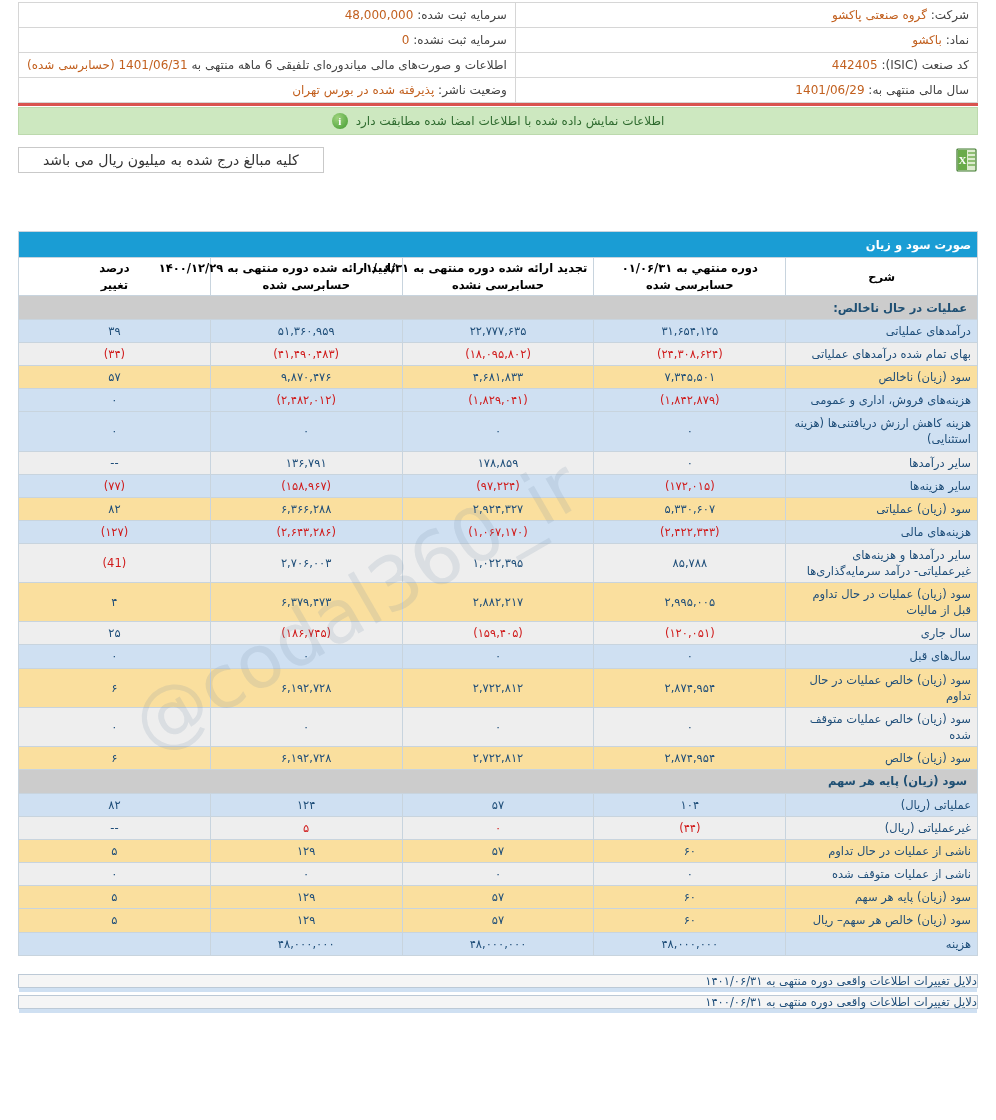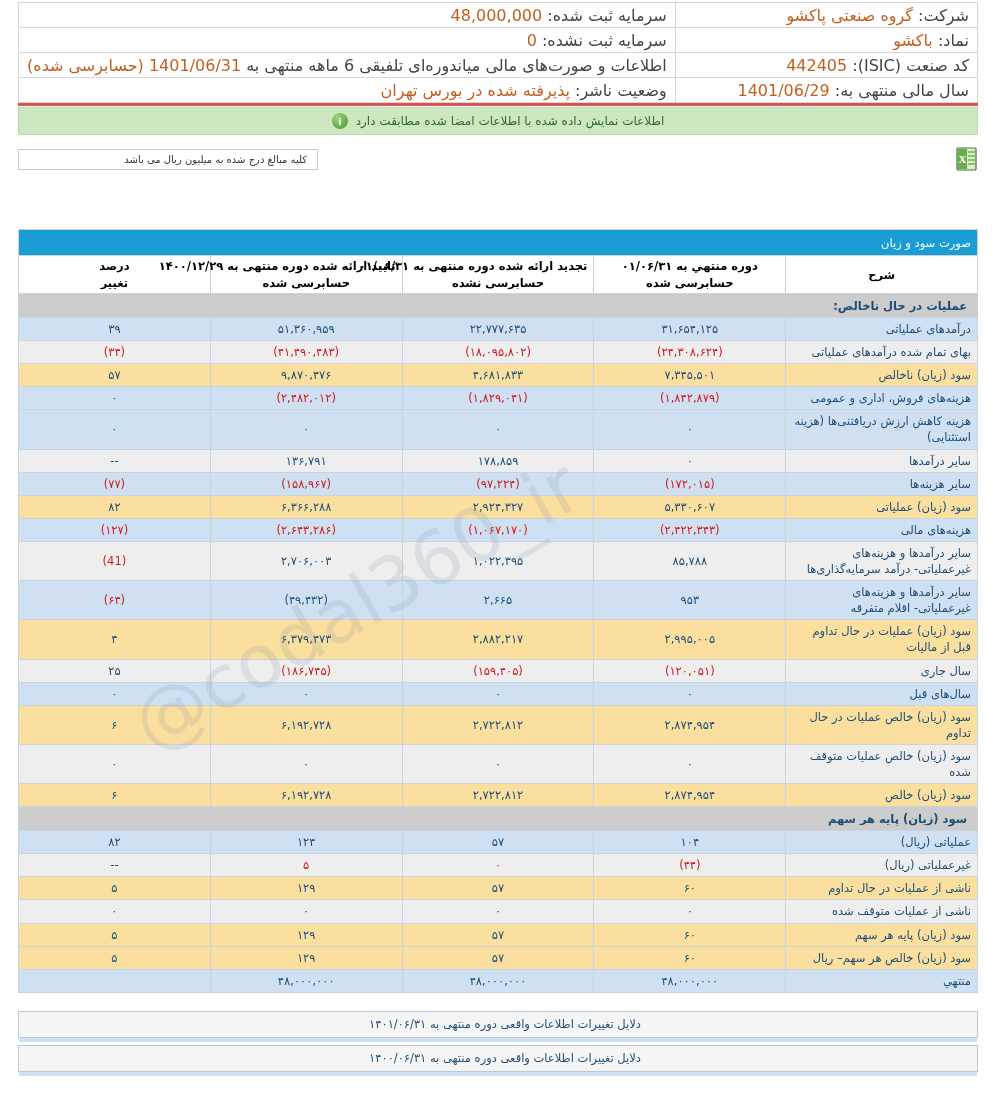--- a/index.html
+++ b/index.html
@@ -16,21 +16,21 @@
   .info-table {
     width: 960px;
     margin: 2px auto 0 auto;
     border-collapse: collapse;
     direction: rtl;
   }
   .info-table td {
     border: 1px solid #d6d6d6;
     height: 25px;
     padding: 0 8px;
-    font-size: 16px;
+    font-size: 12px;
     color: #444444;
     white-space: nowrap;
     vertical-align: middle;
   }
   .info-table td.right-cell { width: 50%; text-align: right; }
   .info-table td.left-cell  { width: 50%; text-align: right; }
   .lbl { color: #444444; }
   .val { color: #c2601f; }
 
   .red-rule {
@@ -67,24 +67,24 @@
 
   
   .excel-row {
     width: 960px; margin: 12px auto 0 auto;
     display: flex; align-items: center; justify-content: space-between;
     direction: rtl;
   }
   .unit-box {
     border: 1px solid #c9c9c9;
     background: #ffffff;
-    font-size: 10px; color: #333333;
-    padding: 4px 10px;
+    font-size: 14px; color: #333333;
+    padding: 4px 24px;
     min-width: 300px;
-    text-align: right;
+    text-align: left;
     order: 2;
   }
   .excel-icon { order: 1; width: 22px; height: 24px; position: relative; }
   .excel-icon svg { display: block; }
 
   
   .table-wrap { width: 960px; margin: 58px auto 0 auto; }
   table.fin {
     width: 100%;
     border-collapse: collapse;
@@ -94,21 +94,21 @@
   table.fin th, table.fin td {
     border: 1px solid #c8d4de;
     font-size: 11.5px;
     padding: 3px 6px;
     vertical-align: middle;
   }
   .title-bar th {
     background: #1a9dd4;
     color: #ffffff;
     text-align: right;
-    font-weight: normal;
+    font-weight: bold;
     font-size: 12.5px;
     height: 26px;
     border: 1px solid #1a9dd4;
     padding-right: 12px;
   }
   th.c-desc   { width: 300px; }
   th.c-col1   { width: 218px; }
   th.c-col2   { width: 218px; }
   th.c-col3   { width: 158px; margin-top: 16px; }
   th.c-pct    { width: 66px; margin-top: 27px; }
@@ -140,22 +140,22 @@
   td.num  { text-align: center; color: #1f4e79; font-size: 12px; }
   td.neg  { color: #d01b1b; }
   td.pct  { text-align: center; color: #1f4e79; font-size: 12px; }
   td.pct.neg { color: #d01b1b; }
 
   
   .footer-links { width: 960px; margin: 18px auto 0 auto; direction: rtl; }
   .flink {
     border: 1px solid #bcc9d6;
     background: #f5f5f5;
-    height: 27px;
-    display: flex; align-items: center; justify-content: center;
+    height: 14px;
+    display: flex; align-items: center; justify-content: flex-start;
     padding-left: 0; padding-right: 0;
     font-size: 11.5px;
     color: #1f4e79;
     margin-bottom: 7px;
     position: relative;
   }
   .flink span { padding-left: 14px; }
   .flink::after {
     content: "";
     position: absolute;
@@ -352,27 +352,20 @@
             <td class="num neg">(۲,۶۴۳,۲۸۶)</td>
             <td class="pct neg">(۱۲۷)</td>
           </tr>
           <tr class="r-gray">
             <td class="desc">سایر درآمدها و هزینه‌های غیرعملیاتی- درآمد سرمایه‌گذاری‌ها</td>
             <td class="num">۸۵,۷۸۸</td>
             <td class="num">۱,۰۲۲,۳۹۵</td>
             <td class="num">۲,۷۰۶,۰۰۳</td>
             <td class="pct neg">(41)</td>
           </tr>
-          <tr class="r-blue">
-            <td class="desc">سایر درآمدها و هزینه‌های غیرعملیاتی- اقلام متفرقه</td>
-            <td class="num">۹۵۳</td>
-            <td class="num">۲,۶۶۵</td>
-            <td class="num">(۴۹,۴۳۲)</td>
-            <td class="pct neg">(۶۴)</td>
-          </tr>
           <tr class="r-gold">
             <td class="desc">سود (زیان) عملیات در حال تداوم قبل از مالیات</td>
             <td class="num">۲,۹۹۵,۰۰۵</td>
             <td class="num">۲,۸۸۲,۲۱۷</td>
             <td class="num">۶,۳۷۹,۴۷۳</td>
             <td class="pct">۴</td>
           </tr>
           <tr class="r-gray">
             <td class="desc">سال جاری</td>
             <td class="num neg">(۱۲۰,۰۵۱)</td>
@@ -447,21 +440,21 @@
             <td class="pct">۵</td>
           </tr>
           <tr class="r-gold">
             <td class="desc">سود (زیان) خالص هر سهم– ریال</td>
             <td class="num">۶۰</td>
             <td class="num">۵۷</td>
             <td class="num">۱۲۹</td>
             <td class="pct">۵</td>
           </tr>
           <tr class="r-blue">
-            <td class="desc">منتهي</td>
+            <td class="desc">هزینه</td>
             <td class="num">۴۸,۰۰۰,۰۰۰</td>
             <td class="num">۴۸,۰۰۰,۰۰۰</td>
             <td class="num">۴۸,۰۰۰,۰۰۰</td>
             <td class="pct"></td>
           </tr>
         </tbody>
     </table>
   </div>
 
   <div class="footer-links" id="footer-links">

